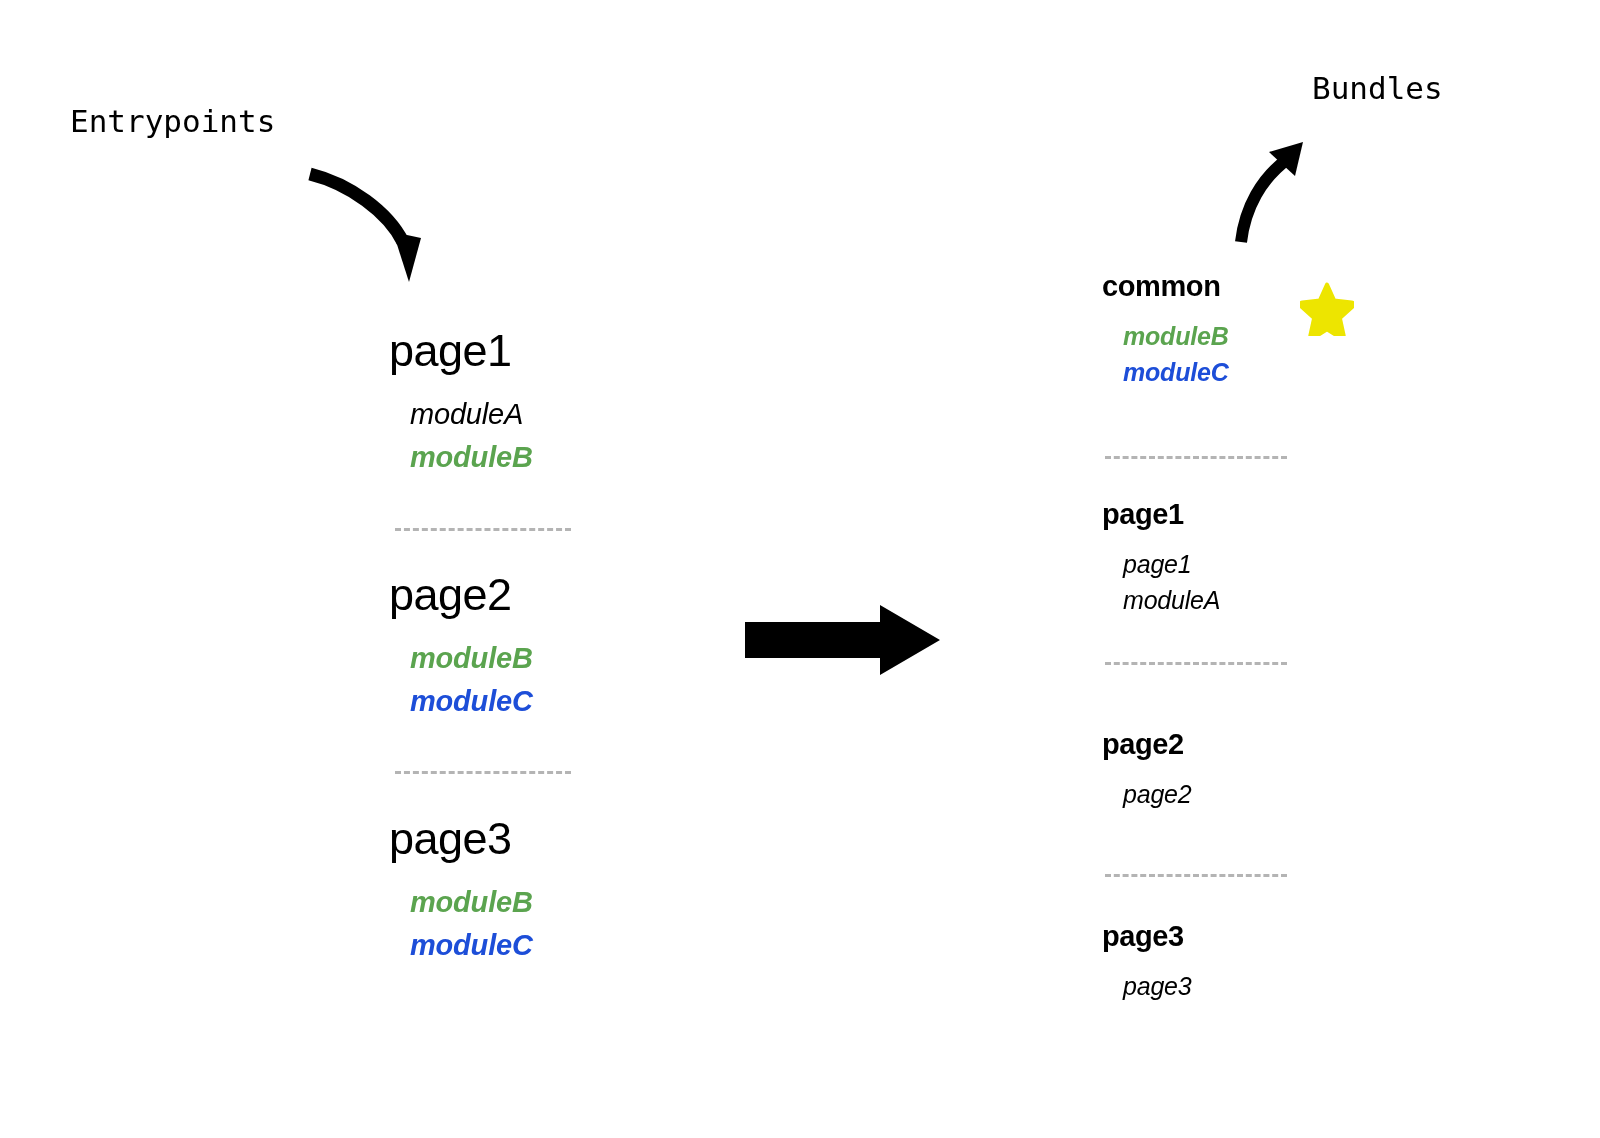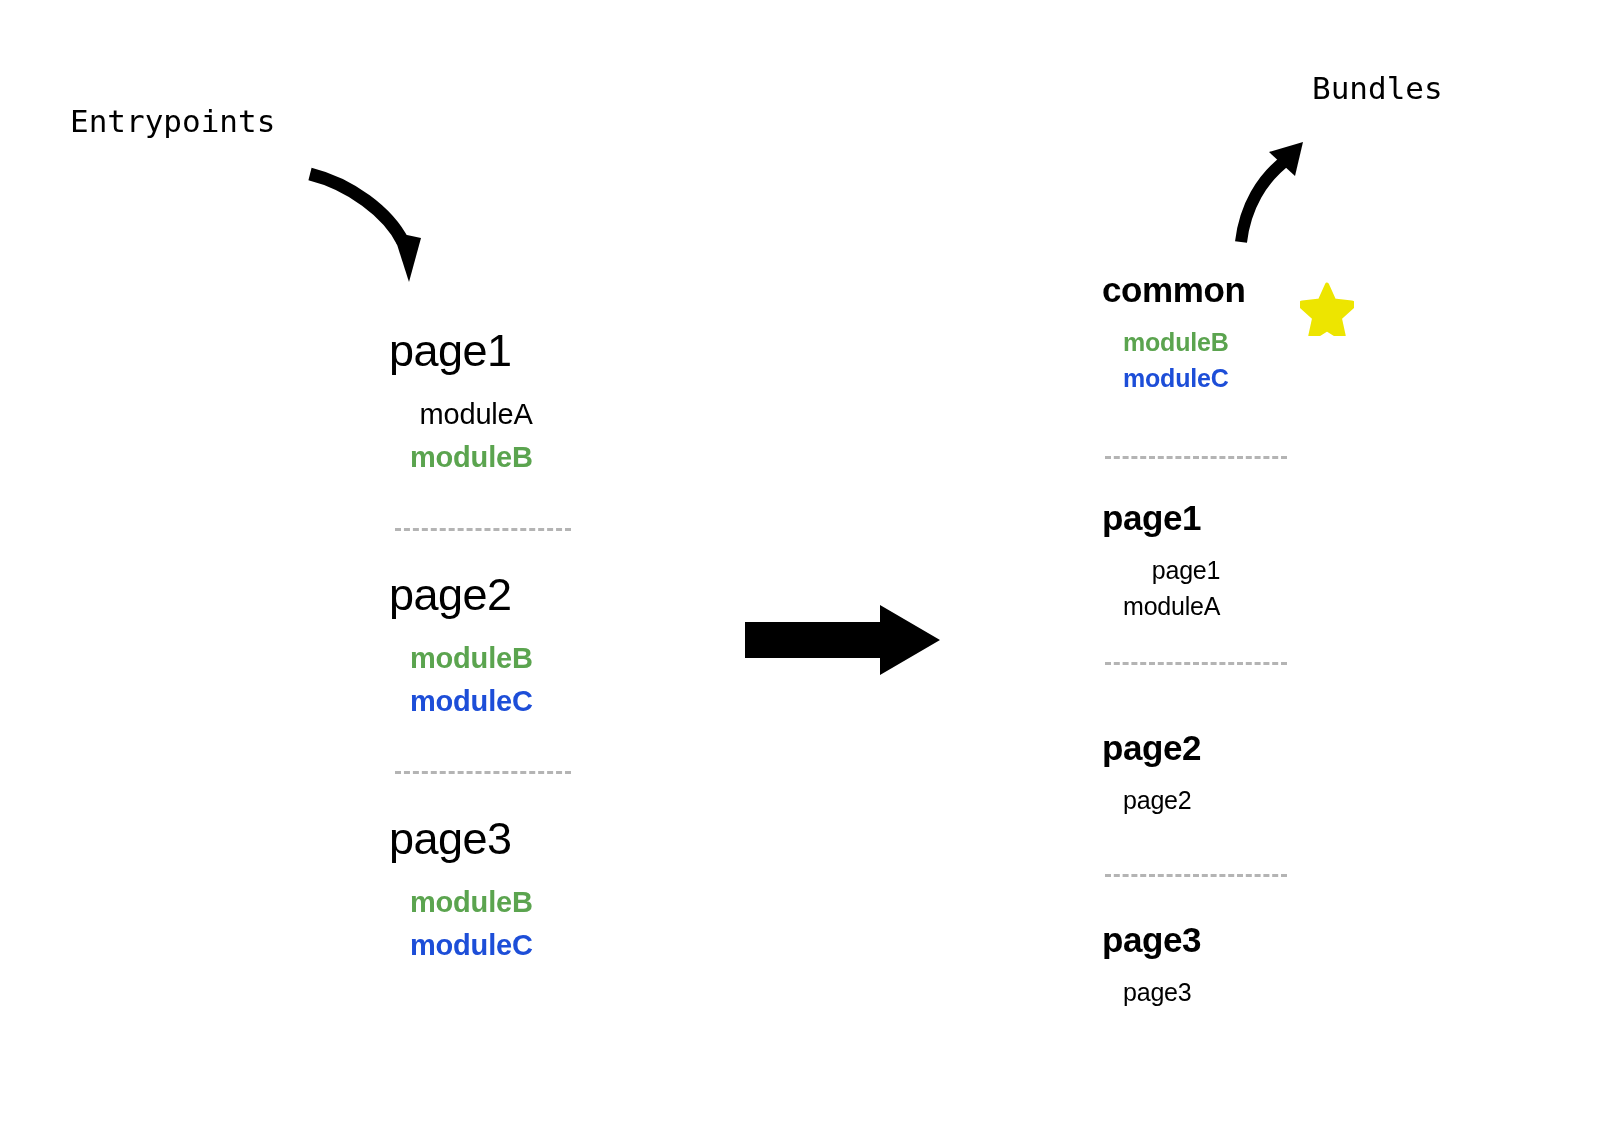--- a/index.html
+++ b/index.html
@@ -45,20 +45,21 @@
 
   .group-title {
     margin: 0;
     white-space: nowrap;
     color: #000000;
   }
   .group-items {
     list-style: none;
     margin: 12px;
     padding: 0;
+    font-style: italic;
   }
   .group-items li {
     white-space: nowrap;
   }
 
   
   #column-entrypoints .group-title {
     font-size: 45px;
     font-weight: 400;
     line-height: 1.0;
@@ -69,37 +70,37 @@
     margin-left: 21px;
   }
   #column-entrypoints .group-items li {
     font-size: 29px;
     line-height: 43px;
     letter-spacing: -0.2px;
   }
 
   
   #column-bundles .group-title {
-    font-size: 35px;
+    font-size: 29px;
     font-weight: 700;
     line-height: 1.0;
     letter-spacing: -0.4px;
   }
   #column-bundles .group-items {
     margin-top: 17px;
     margin-left: 21px;
   }
   #column-bundles .group-items li {
     font-size: 25px;
     line-height: 36px;
     letter-spacing: -0.2px;
   }
 
   
-  .mod-plain  { color: #000000; font-weight: 400; text-align: right; }
+  .mod-plain  { color: #000000; font-weight: 400; }
   .mod-green  { color: #5ba44f; font-weight: 700; }
   .mod-red    { color: #1d4ed8; font-weight: 700; }
 
   
   .separator {
     position: absolute;
     height: 0;
     border-top: 3px dashed #b4b4b4;
   }
   #column-entrypoints .separator { left: 6px;  width: 176px; }

